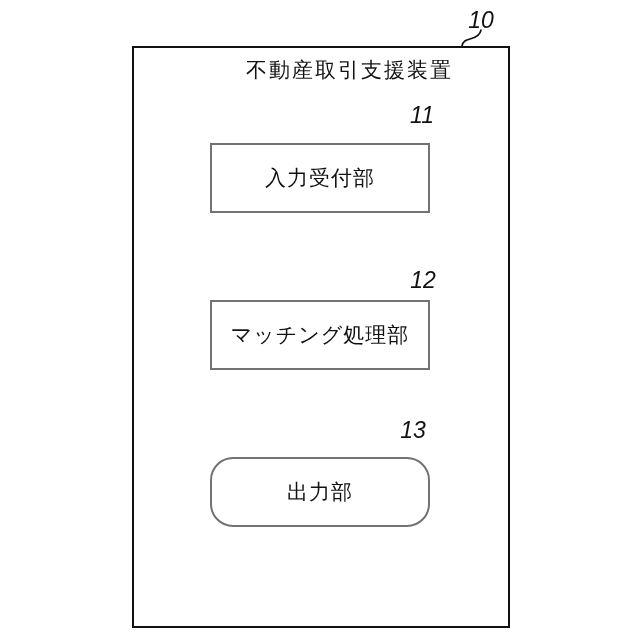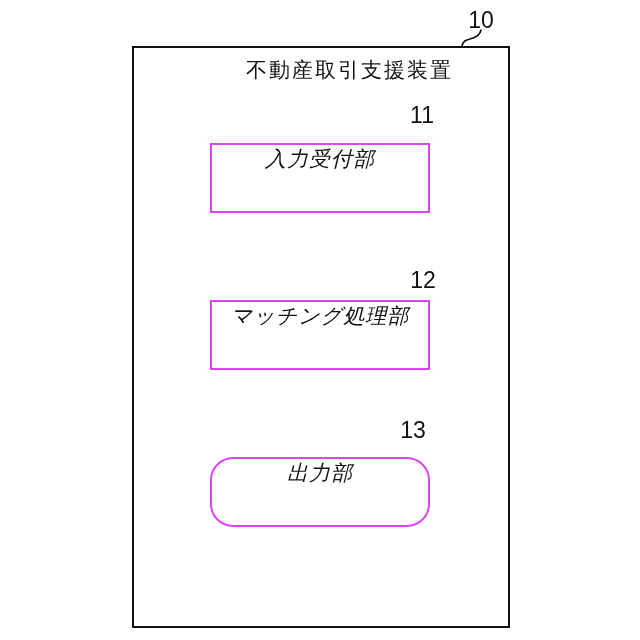--- a/index.html
+++ b/index.html
@@ -48,43 +48,44 @@
     white-space: nowrap;
     font-size: 21px;
     letter-spacing: 2px;
     color: #111111;
   }
   .block {
     position: absolute;
     left: 210px;
     width: 216px;
     height: 66px;
-    border: 2px solid #d946ef;
+    border: 2px solid #737373;
     background: #ffffff;
     display: flex;
+    align-items: center;
     justify-content: center;
-    font-style: italic;
   }
   .block .block-label {
     font-size: 21px;
     letter-spacing: 1px;
     color: #111111;
     white-space: nowrap;
   }
   .block-1 { top: 143px; }
   .block-2 { top: 300px; }
   .block-3 { top: 457px; border-radius: 23px; }
   .ref-num {
     position: absolute;
     width: 34px;
     text-align: center;
     font-size: 23px;
     line-height: 1;
     color: #111111;
     white-space: nowrap;
+    font-style: italic;
   }
   .ref-10 { left: 464px; top: 9px;  }
   .ref-11 { left: 405px; top: 104px; }
   .ref-12 { left: 406px; top: 269px; }
   .ref-13 { left: 396px; top: 419px; }
 </style>
 </head>
 <body>
 
 <div class="canvas">

